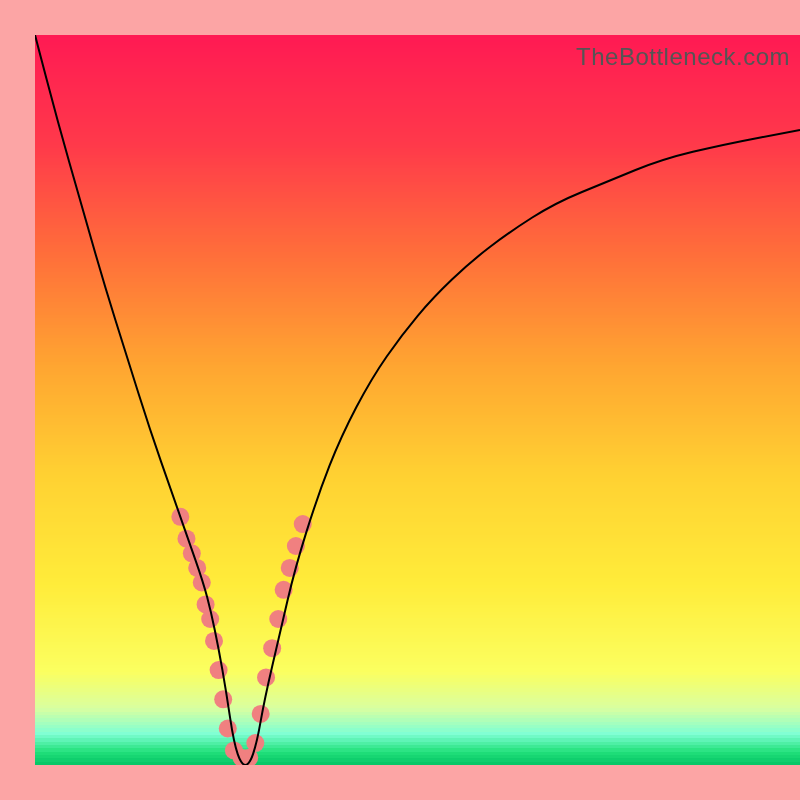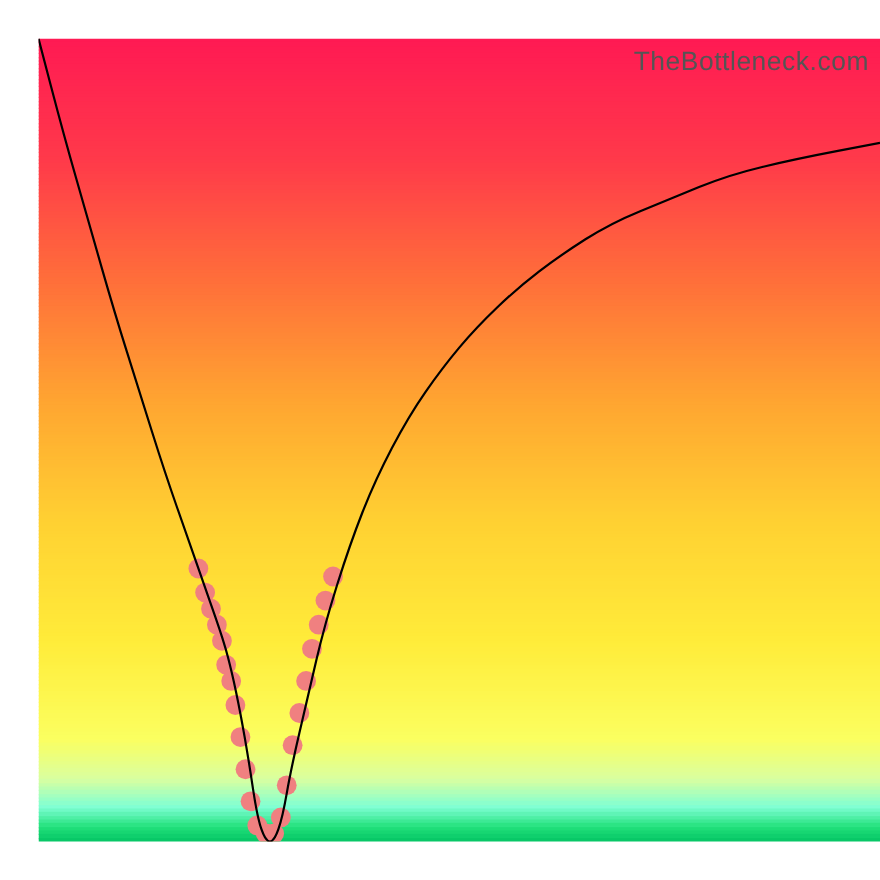--- a/index.html
+++ b/index.html
@@ -8,21 +8,21 @@
     width: 800px;
     height: 800px;
     background: #000;
     overflow: hidden;
     font-family: Arial, Helvetica, sans-serif;
   }
   .stage {
     position: relative;
     width: 800px;
     height: 800px;
-    background: #ffffff;
+    background: #fca5a5;
   }
   .plot-area {
     position: absolute;
     left: 35px;
     top: 35px;
     width: 765px;
     height: 730px;
     overflow: hidden;
   }
   .gradient-bg {

